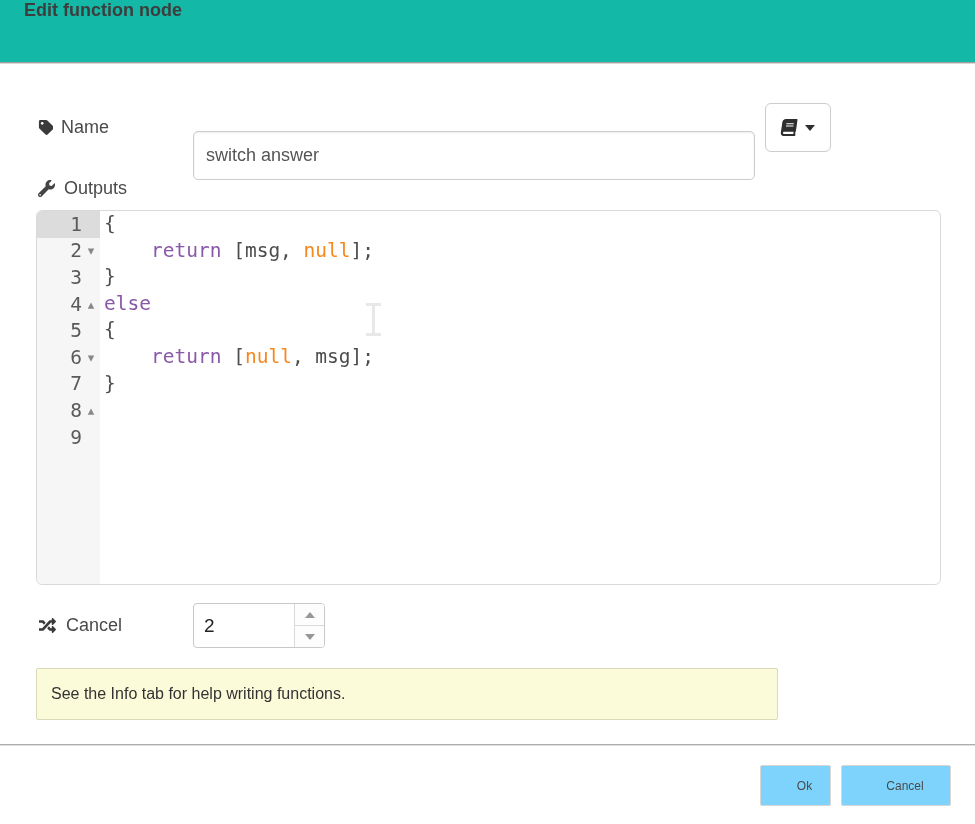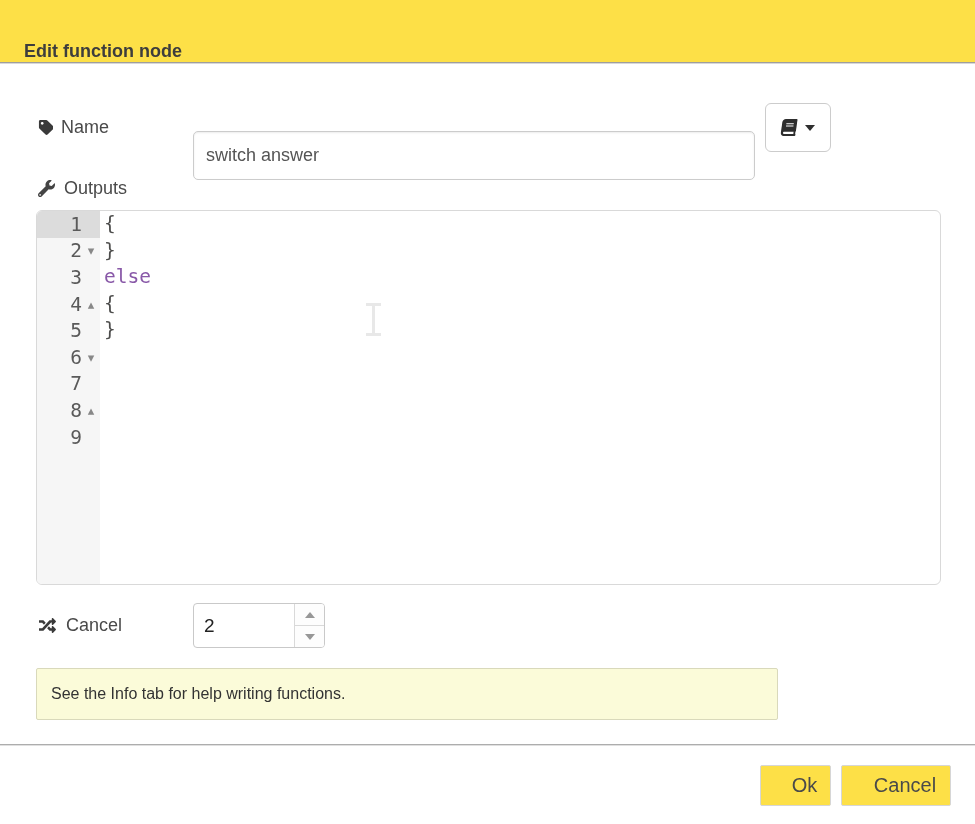--- a/index.html
+++ b/index.html
@@ -3,22 +3,22 @@
 <meta charset="utf-8">
 <style>
   html,body{margin:0;padding:0;}
   body{
     width:975px;height:824px;position:relative;background:#ffffff;
     font-family:"Liberation Sans",sans-serif;overflow:hidden;
   }
   
   .dlg-header{
     position:absolute;left:0;top:0;width:975px;height:63px;box-sizing:border-box;
-    background:#fde047;border-bottom:1px solid #9e9e9e;box-shadow:0 1px 0 #d8d8d8;
-    display:flex;align-items:flex-end;padding-left:24px;
+    background:#14b8a6;border-bottom:1px solid #9e9e9e;box-shadow:0 1px 0 #d8d8d8;
+    display:flex;align-items:flex-start;padding-left:24px;
   }
   .dlg-title{font-size:18px;font-weight:bold;color:#3d3d3d;}
 
   
   .form-label{
     position:absolute;display:flex;align-items:center;gap:9px;
     color:#4a4a4a;font-size:18px;
   }
   .form-label svg{flex:none;}
   #name-label{left:38px;top:103px;height:49px;gap:8px;}
@@ -100,22 +100,22 @@
     display:flex;align-items:center;padding-left:14px;font-size:16px;color:#333;
   }
 
   
   .footer-divider{
     position:absolute;left:0;top:744px;width:975px;height:1px;
     background:#adadad;box-shadow:0 1px 0 #e0e0e0;
   }
   .footer-btn{
     position:absolute;top:765px;height:41px;box-sizing:border-box;
-    background:#fde047;border:1px solid #d6d6d6;border-radius:2px;
-    font-size:20px;color:#4a4a4a;font-family:"Liberation Sans",sans-serif;cursor:pointer;padding-left:24px;
+    background:#7dd3fc;border:1px solid #d6d6d6;border-radius:2px;
+    font-size:12px;color:#4a4a4a;font-family:"Liberation Sans",sans-serif;cursor:pointer;padding-left:24px;
   }
   #ok-button{left:760px;width:71px;}
   #cancel-button{left:841px;width:110px;}
 </style>
 </head>
 <body>
 
 <div class="dlg-header">
   <span class="dlg-title">Edit function node</span>
 </div>
@@ -175,23 +175,25 @@
         <span class="gutter-num">8</span>
         <span class="fold-widget">▴</span>
       </div>
       <div class="gutter-line">
         <span class="gutter-num">9</span>
         <span class="fold-widget"></span>
       </div>
     </div>
   <div class="code">
       <div class="code-line"><span class="tk-d">{</span></div>
+      <div class="code-line"><span class="tk-d">    </span><span class="tk-k">return</span><span class="tk-d"> [msg, </span><span class="tk-c">null</span><span class="tk-d">];</span></div>
       <div class="code-line"><span class="tk-d">}</span></div>
       <div class="code-line"><span class="tk-k">else</span></div>
       <div class="code-line"><span class="tk-d">{</span></div>
+      <div class="code-line"><span class="tk-d">    </span><span class="tk-k">return</span><span class="tk-d"> [</span><span class="tk-c">null</span><span class="tk-d">, msg];</span></div>
       <div class="code-line"><span class="tk-d">}</span></div>
       <div class="code-line"></div>
     </div>
   <div class="ibeam">
     <span class="t"></span>
       <span class="v"></span>
       <span class="b"></span>
   </div>
 </div>
 

